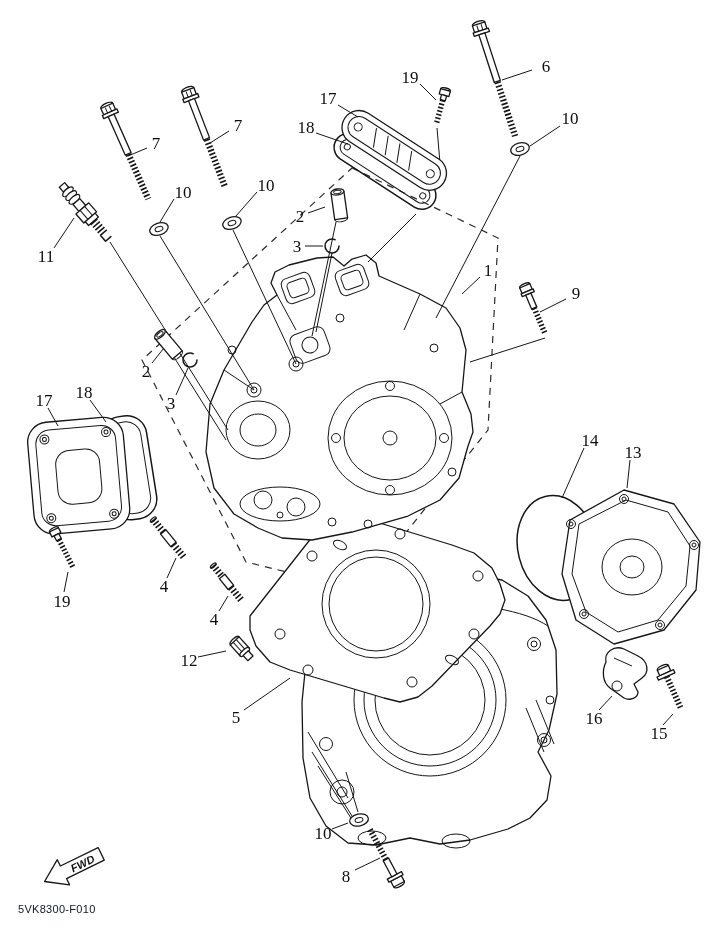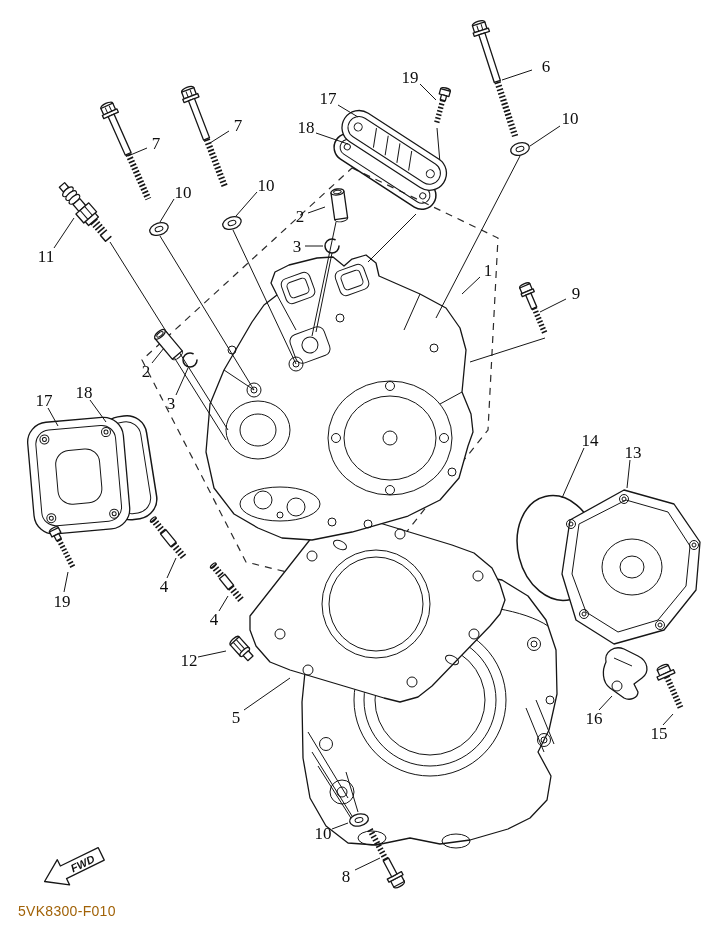--- a/index.html
+++ b/index.html
@@ -6,21 +6,21 @@
   html,body{margin:0;padding:0;background:#fff;}
   .stage{position:relative;width:708px;height:937px;background:#fff;overflow:hidden;font-family:"Liberation Sans",sans-serif;}
   svg{position:absolute;left:0;top:0;}
   .outline{fill:none;stroke:#161616;stroke-width:1.5;stroke-linejoin:round;stroke-linecap:round;}
   .thin{fill:none;stroke:#161616;stroke-width:1;stroke-linejoin:round;}
   .fillw{fill:#ffffff;stroke:#161616;stroke-width:1.3;stroke-linejoin:round;}
   .leader{stroke:#161616;stroke-width:1;}
   .dashed{fill:none;stroke:#2a2a2a;stroke-width:1.2;stroke-dasharray:7 6;}
   .callout{font-family:"Liberation Serif",serif;font-size:17px;fill:#0d0d0d;text-anchor:middle;}
   .fwdtext{font-family:"Liberation Sans",sans-serif;font-size:11px;font-weight:bold;font-style:italic;fill:#111;}
-  .code{position:absolute;left:18px;top:903px;font-size:14px;color:#a16207;letter-spacing:0.3px;}
+  .code{position:absolute;left:18px;top:903px;font-size:11px;color:#0f172a;letter-spacing:0.3px;}
 </style>
 </head>
 <body>
 
 <div class="stage">
 <svg width="708" height="937" viewBox="0 0 708 937">
 
   <path class="dashed" d="M352,168 L498,238 L488,430 L360,590 L246,562 L142,360 Z"></path>
 
   <g>

